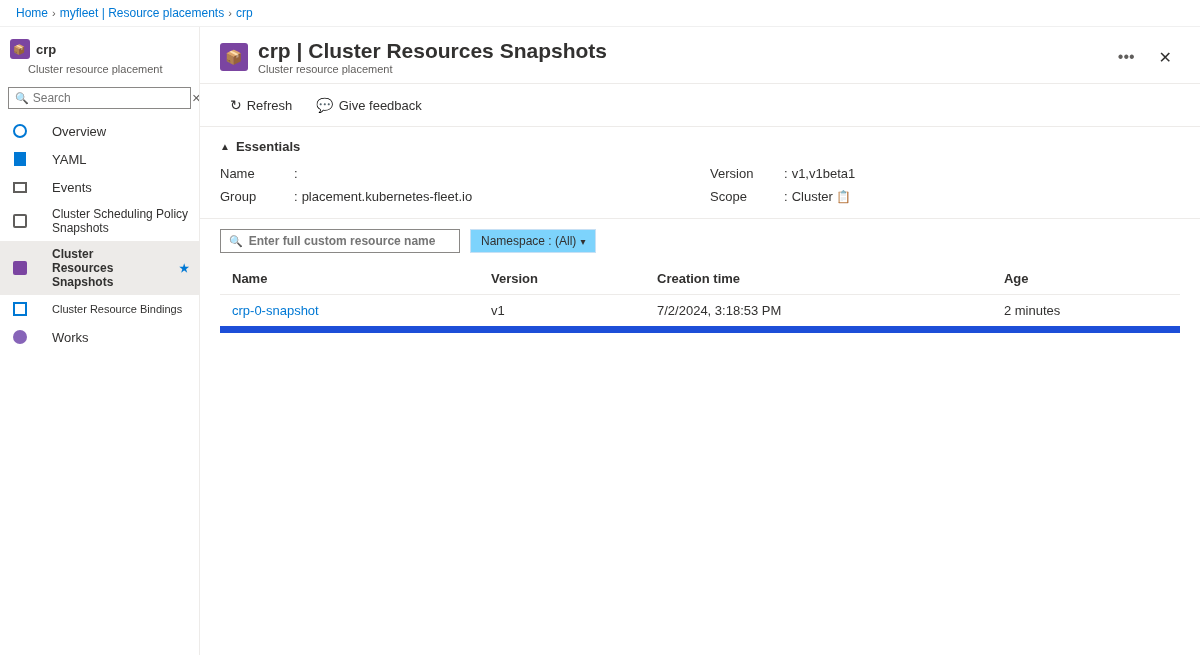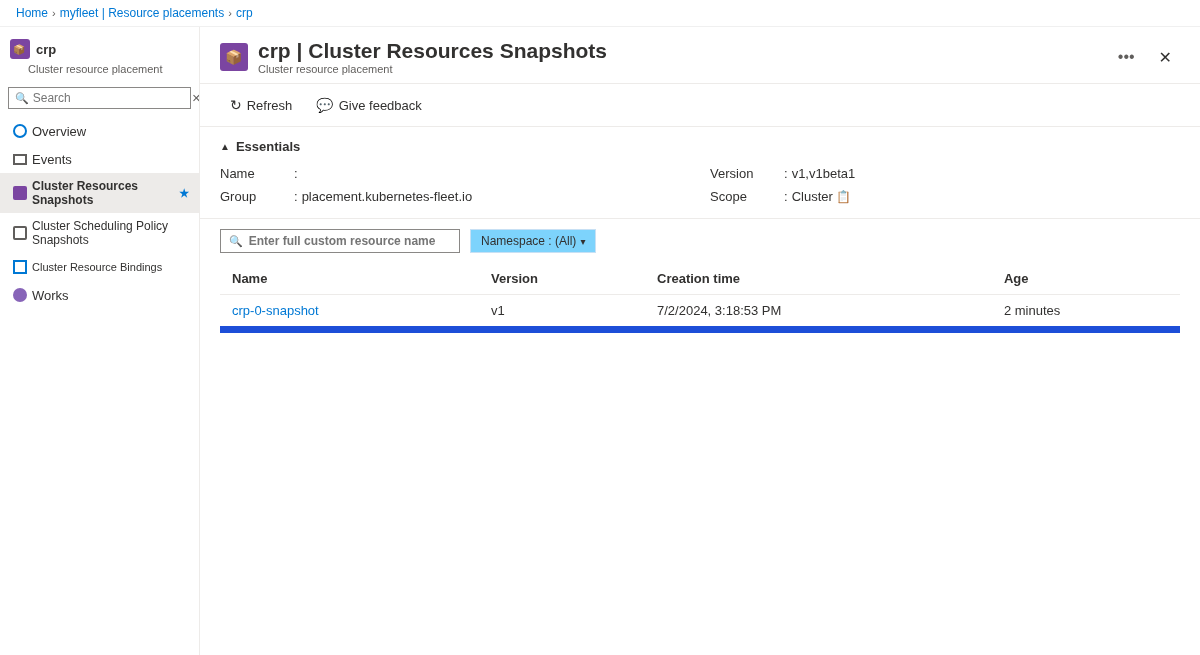--- a/index.html
+++ b/index.html
@@ -14,21 +14,21 @@
     .app-body { display: flex; flex: 1; overflow: hidden; }
 
     
     .sidebar { width: 200px; border-right: 1px solid #edebe9; display: flex; flex-direction: column; overflow-y: auto; padding-top: 4px; background: #fff; }
     .sidebar-header { padding: 8px 10px 4px 10px; display: flex; align-items: center; gap: 6px; }
     .sidebar-subtitle { font-size: 11px; color: #605e5c; padding: 0 10px 8px 28px; }
 
     .search-box { margin: 4px 8px 8px 8px; display: flex; align-items: center; border: 1px solid #8a8886; background: #fff; padding: 3px 6px; gap: 4px; }
     .search-box input { border: none; outline: none; font-size: 12px; flex: 1; background: transparent; }
 
-    .nav-item { display: flex; align-items: center; gap: 4px; padding: 6px 10px 6px 12px; cursor: pointer; font-size: 13px; color: #323130; position: relative; }
+    .nav-item { display: flex; align-items: center; gap: 24px; padding: 6px 10px 6px 12px; cursor: pointer; font-size: 13px; color: #323130; position: relative; }
     .nav-item.active { background: #edebe9; font-weight: 600; }
     .nav-item .nav-icon { width: 16px; height: 16px; display: flex; align-items: center; justify-content: center; flex-shrink: 0; }
     .nav-item .star-icon { margin-left: auto; color: #0078d4; font-size: 11px; }
 
     
     .content { flex: 1; overflow-y: auto; display: flex; flex-direction: column; }
 
     
     .title-bar { display: flex; align-items: center; padding: 12px 20px 8px 20px; gap: 10px; border-bottom: 1px solid #edebe9; }
     .title-icon { width: 28px; height: 28px; background: #7b45a1; border-radius: 3px; display: flex; align-items: center; justify-content: center; color: white; font-size: 14px; flex-shrink: 0; }
@@ -106,36 +106,42 @@
     </div>
 
     <div class="nav-item">
       <div class="nav-icon">
           <span class="icon-overview"></span>
         </div>
       <span>Overview</span>
     </div>
     <div class="nav-item">
       <div class="nav-icon">
+          <span class="icon-yaml" style="width:12px;height:14px;background:#0078d4;display:inline-block;"></span>
+        </div>
+      <span>YAML</span>
+    </div>
+    <div class="nav-item">
+      <div class="nav-icon">
           <span class="icon-events"></span>
         </div>
       <span>Events</span>
+    </div>
+    <div class="nav-item">
+      <div class="nav-icon">
+          <span class="icon-scheduling"></span>
+        </div>
+      <span style="font-size:12px;">Cluster Scheduling Policy Snapshots</span>
     </div>
     <div class="nav-item active">
       <div class="nav-icon">
           <span class="icon-snapshot"></span>
         </div>
       <span style="font-size:12px;">Cluster Resources Snapshots</span>
       <span class="star-icon">★</span>
-    </div>
-    <div class="nav-item">
-      <div class="nav-icon">
-          <span class="icon-scheduling"></span>
-        </div>
-      <span style="font-size:12px;">Cluster Scheduling Policy Snapshots</span>
     </div>
     <div class="nav-item">
       <div class="nav-icon">
           <span class="icon-bindings"></span>
         </div>
       <span style="font-size:11px;">Cluster Resource Bindings</span>
     </div>
     <div class="nav-item">
       <div class="nav-icon">
           <span class="icon-works"></span>

